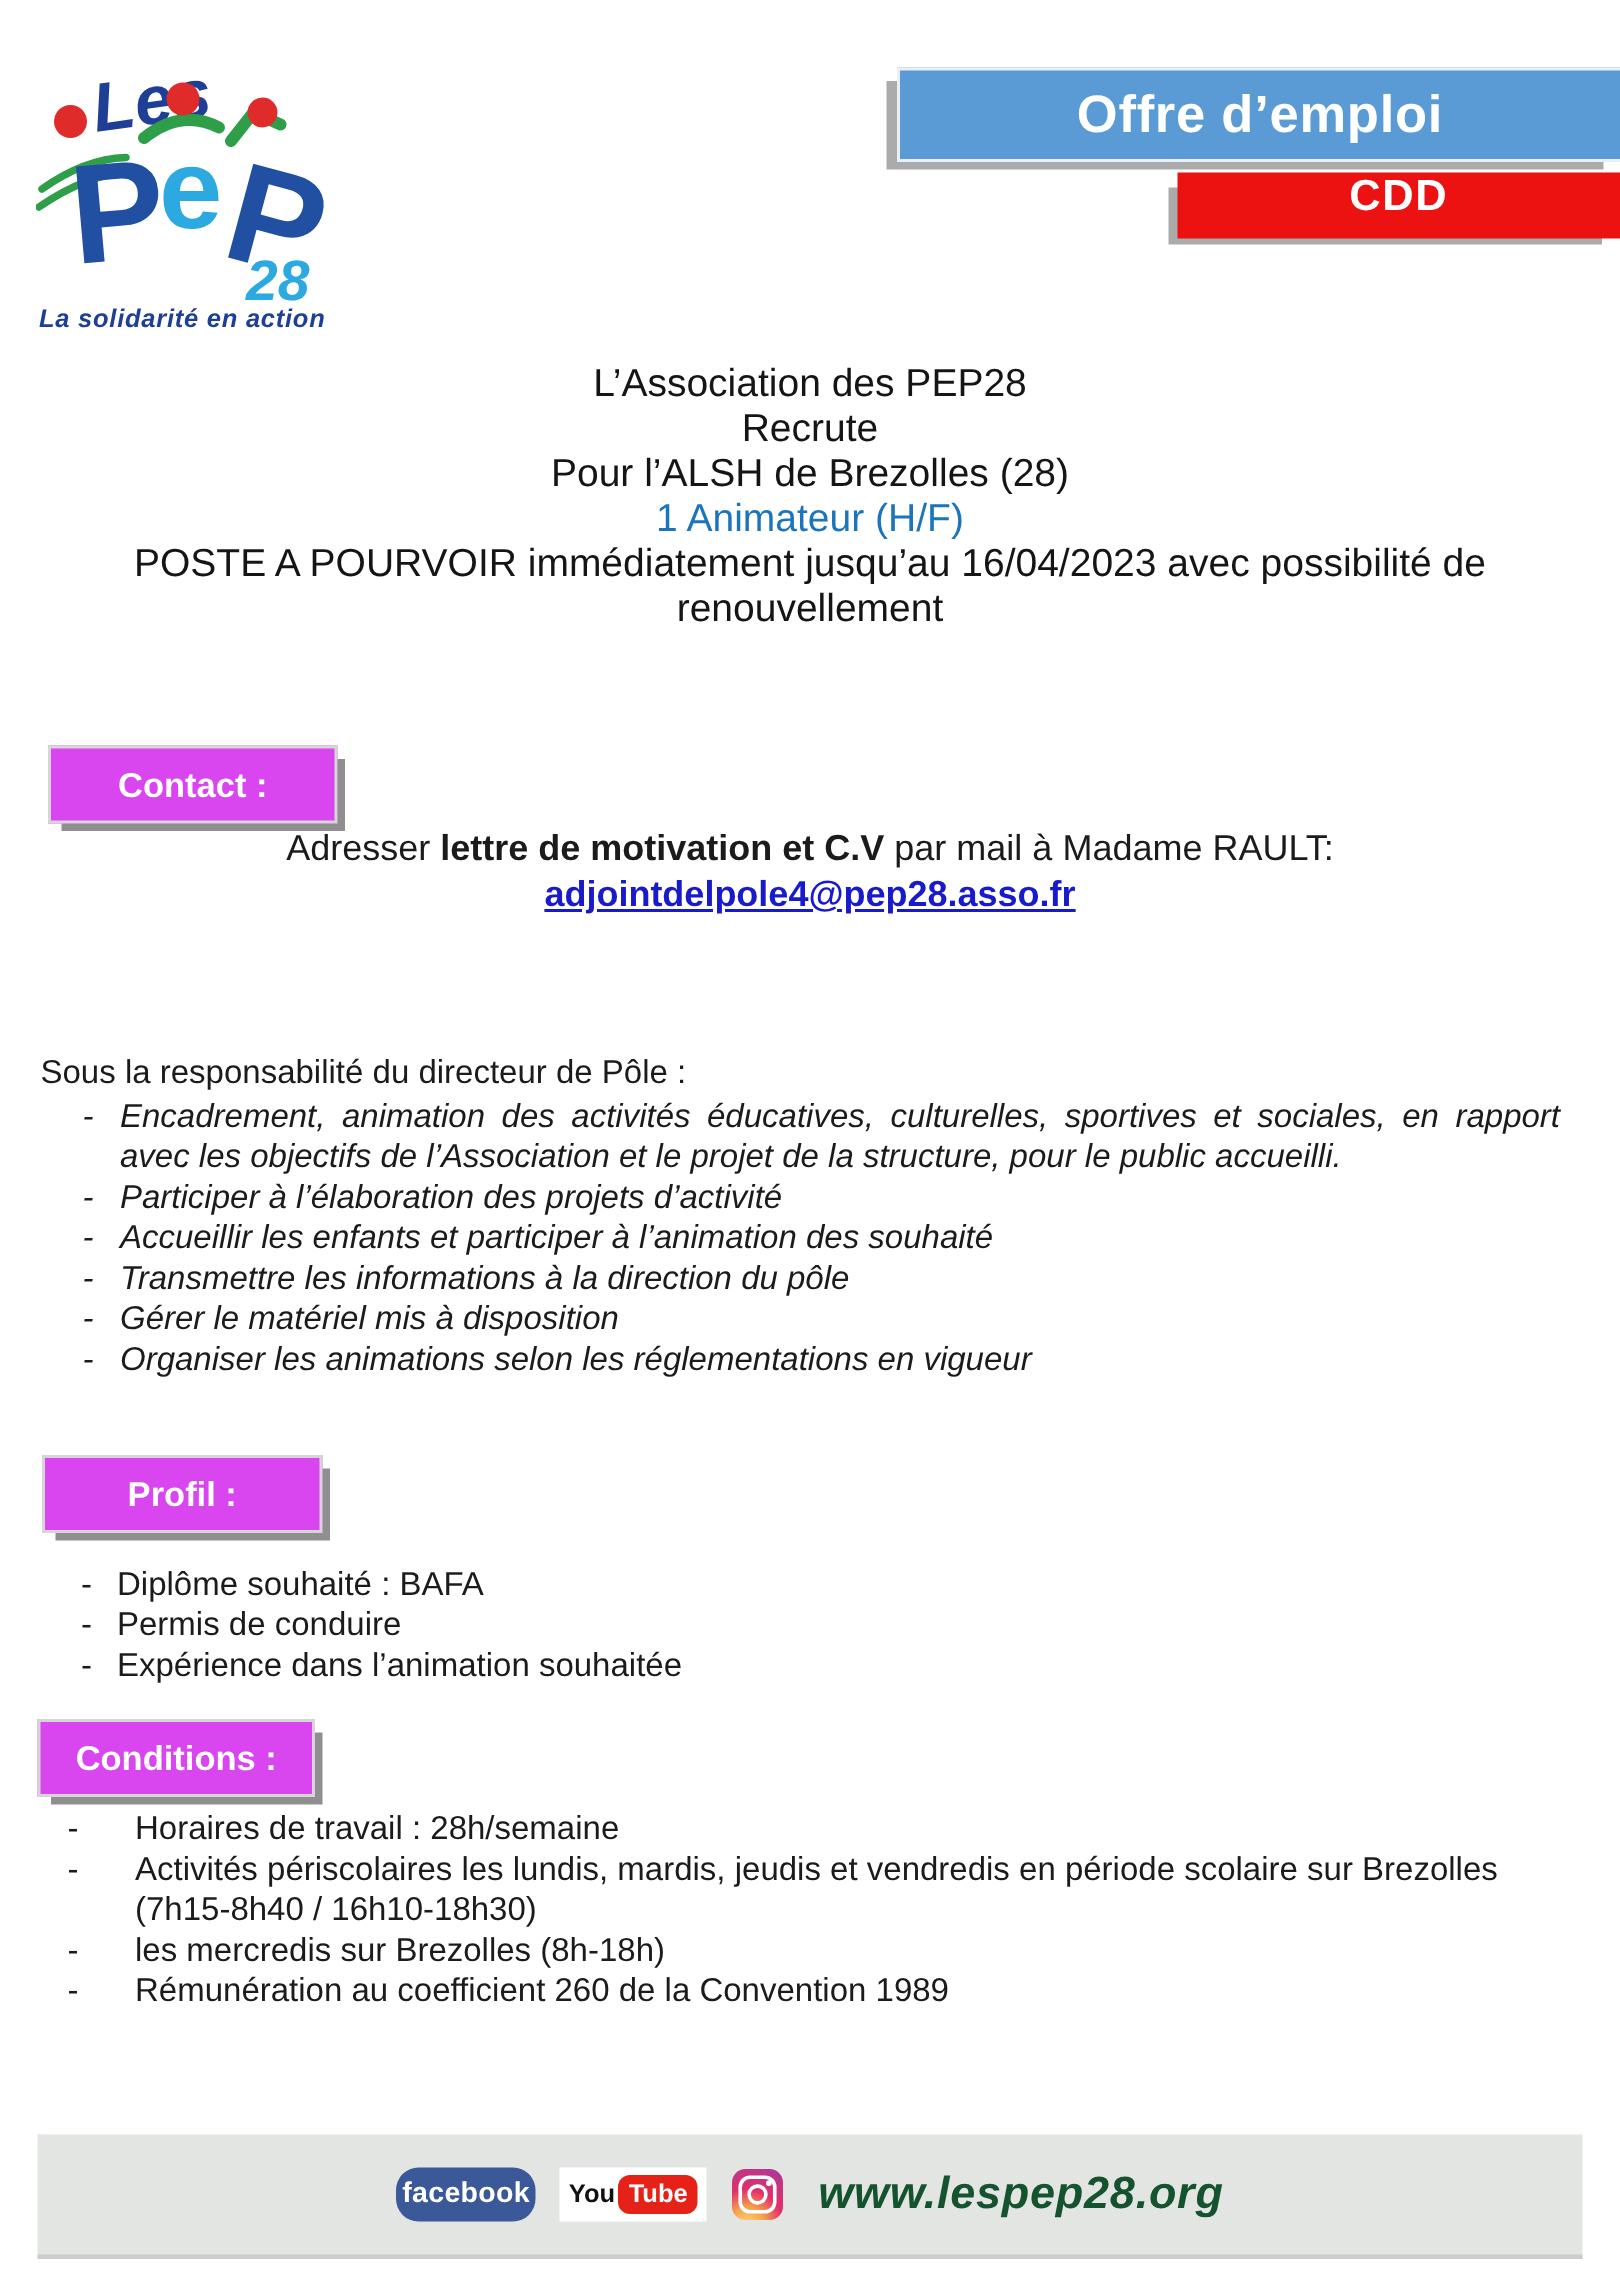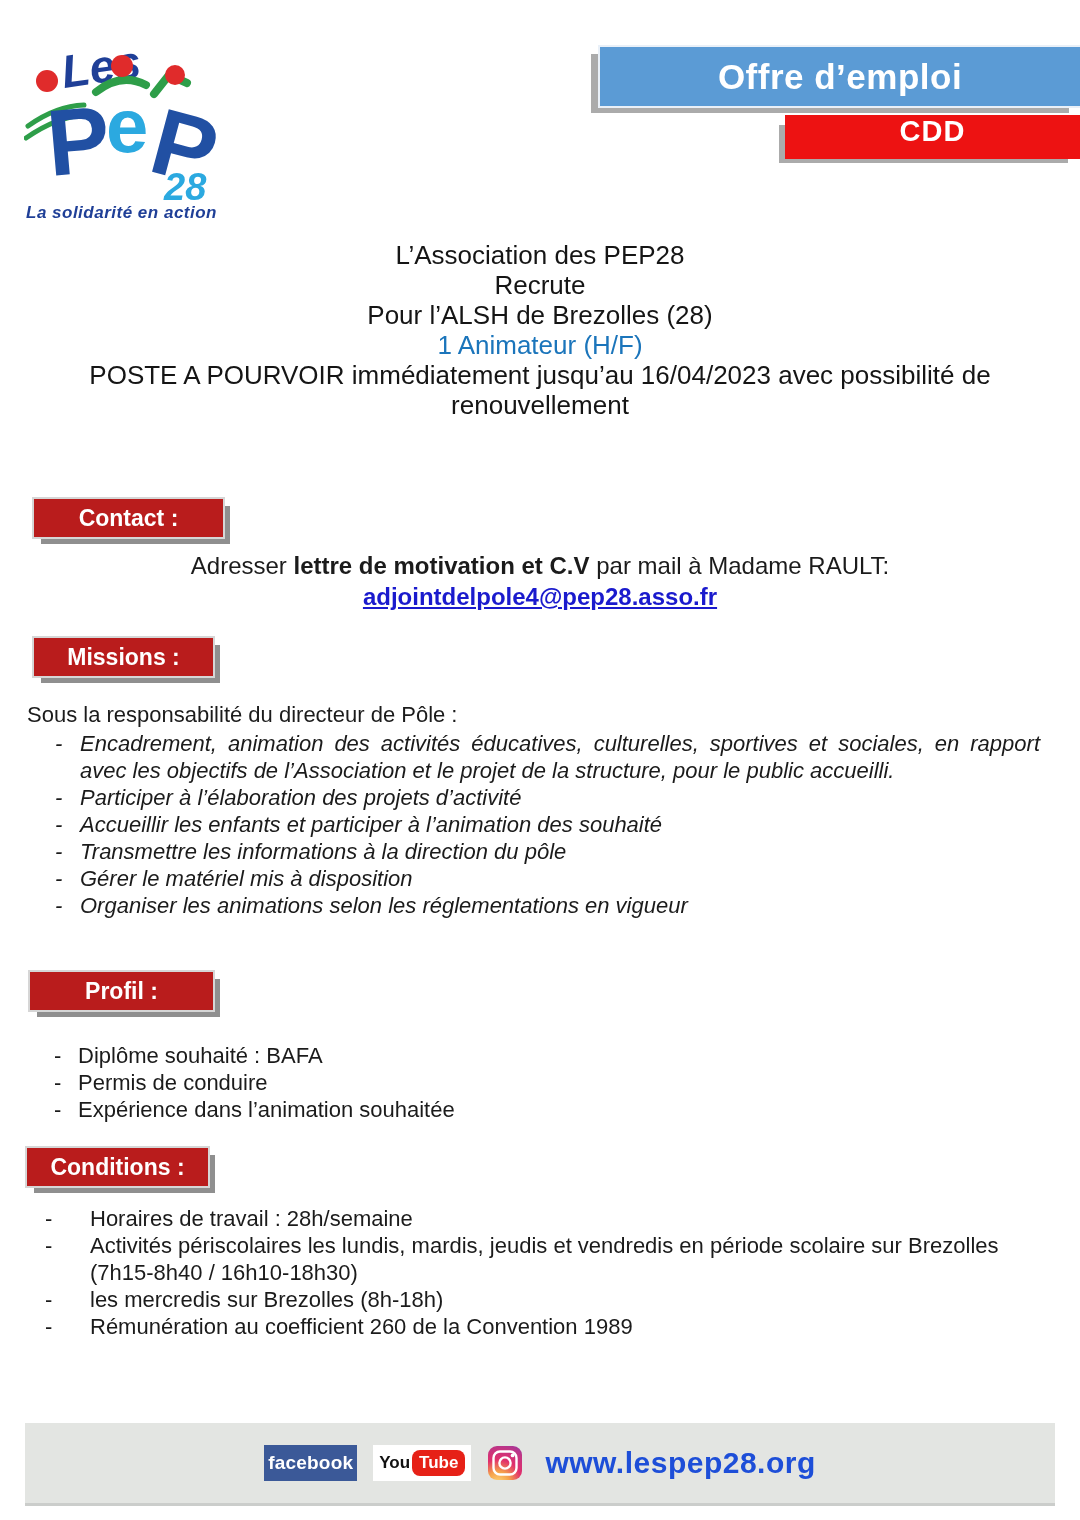--- a/index.html
+++ b/index.html
@@ -31,22 +31,22 @@
 
   
   .title-block {
     position:absolute; left:40px; top:240px; width:1000px;
     text-align:center; font-weight:normal; font-size:26px; line-height:30px; color:#151515;
   }
   .title-block .accent { color:#1B75BB; }
 
   
   .sec-box {
-    position:absolute; height:42px;
-    background:#b91c1c; border:2px solid #D6D6D6;
+    position:absolute; height:52px;
+    background:#d946ef; border:2px solid #D6D6D6;
     box-shadow:7px 7px 0 -2px #8F8F8F;
     display:flex; align-items:center; justify-content:center;
   }
   .sec-box span { color:#ffffff; font-weight:bold; font-size:23px; }
   .box-contact    { left:32px;  top:497px; width:193px; }
   .box-missions   { left:32px;  top:636px; width:183px; }
   .box-profil     { left:28px;  top:970px; width:187px; }
   .box-conditions { left:25px;  top:1146px; width:185px; }
 
   
@@ -74,36 +74,36 @@
   .conditions-list li { padding-left:45px; }
   .conditions-list li::before { content:"-"; position:absolute; left:0; }
 
   
   .footer-bar {
     position:absolute; left:25px; top:1423px; width:1030px; height:83px;
     background:#E3E5E2; border-bottom:3px solid #CBCDCB;
     display:flex; align-items:center; justify-content:center; gap:16px;
   }
   .fb-badge {
-    width:93px; height:36px; background:#3B5998; border-radius:0;
+    width:93px; height:36px; background:#3B5998; border-radius:15px;
     display:flex; align-items:center; justify-content:center; cursor:pointer;
   }
   .fb-badge span { color:#ffffff; font-weight:bold; font-size:19px; letter-spacing:0.2px; }
   .yt-badge {
     height:36px; background:#ffffff; padding:0 6px;
     display:flex; align-items:center; gap:2px; cursor:pointer;
   }
   .yt-you { color:#111111; font-weight:bold; font-size:17px; }
   .yt-tube {
     background:#E62117; color:#ffffff; font-weight:bold; font-size:17px;
     border-radius:8px; padding:3px 7px;
   }
   .ig-badge { width:36px; height:36px; cursor:pointer; }
   .site-url {
-    font-size:30px; font-weight:bold; color:#1d4ed8;
+    font-size:30px; font-weight:bold; font-style:italic; color:#14532d;
     letter-spacing:0.5px; margin-left:6px; cursor:pointer;
   }
 </style>
 </head>
 <body>
 
 <div class="page">
 
   <div class="logo">
     <svg viewBox="0 0 205 195" width="205" height="195" font-family="Liberation Sans, sans-serif">
@@ -139,23 +139,20 @@
   </div>
 
   <div class="sec-box box-contact">
     <span>Contact :</span>
   </div>
   <p class="contact-text"><span>Adresser </span><span class="b">lettre de motivation et C.V</span><span> par mail à Madame RAULT:</span></p>
   <div class="contact-email-row">
     <a class="email-link">adjointdelpole4@pep28.asso.fr</a>
   </div>
 
-  <div class="sec-box box-missions">
-    <span>Missions :</span>
-  </div>
   <p class="missions-intro">Sous la responsabilité du directeur de Pôle :</p>
   <ul class="doc-list missions-list">
     <li>Encadrement, animation des activités éducatives, culturelles, sportives et sociales, en rapport avec les objectifs de l’Association et le projet de la structure, pour le public accueilli.</li>
     <li>Participer à l’élaboration des projets d’activité</li>
     <li>Accueillir les enfants et participer à l’animation des souhaité</li>
     <li>Transmettre les informations à la direction du pôle</li>
     <li>Gérer le matériel mis à disposition</li>
     <li>Organiser les animations selon les réglementations en vigueur</li>
   </ul>
 

